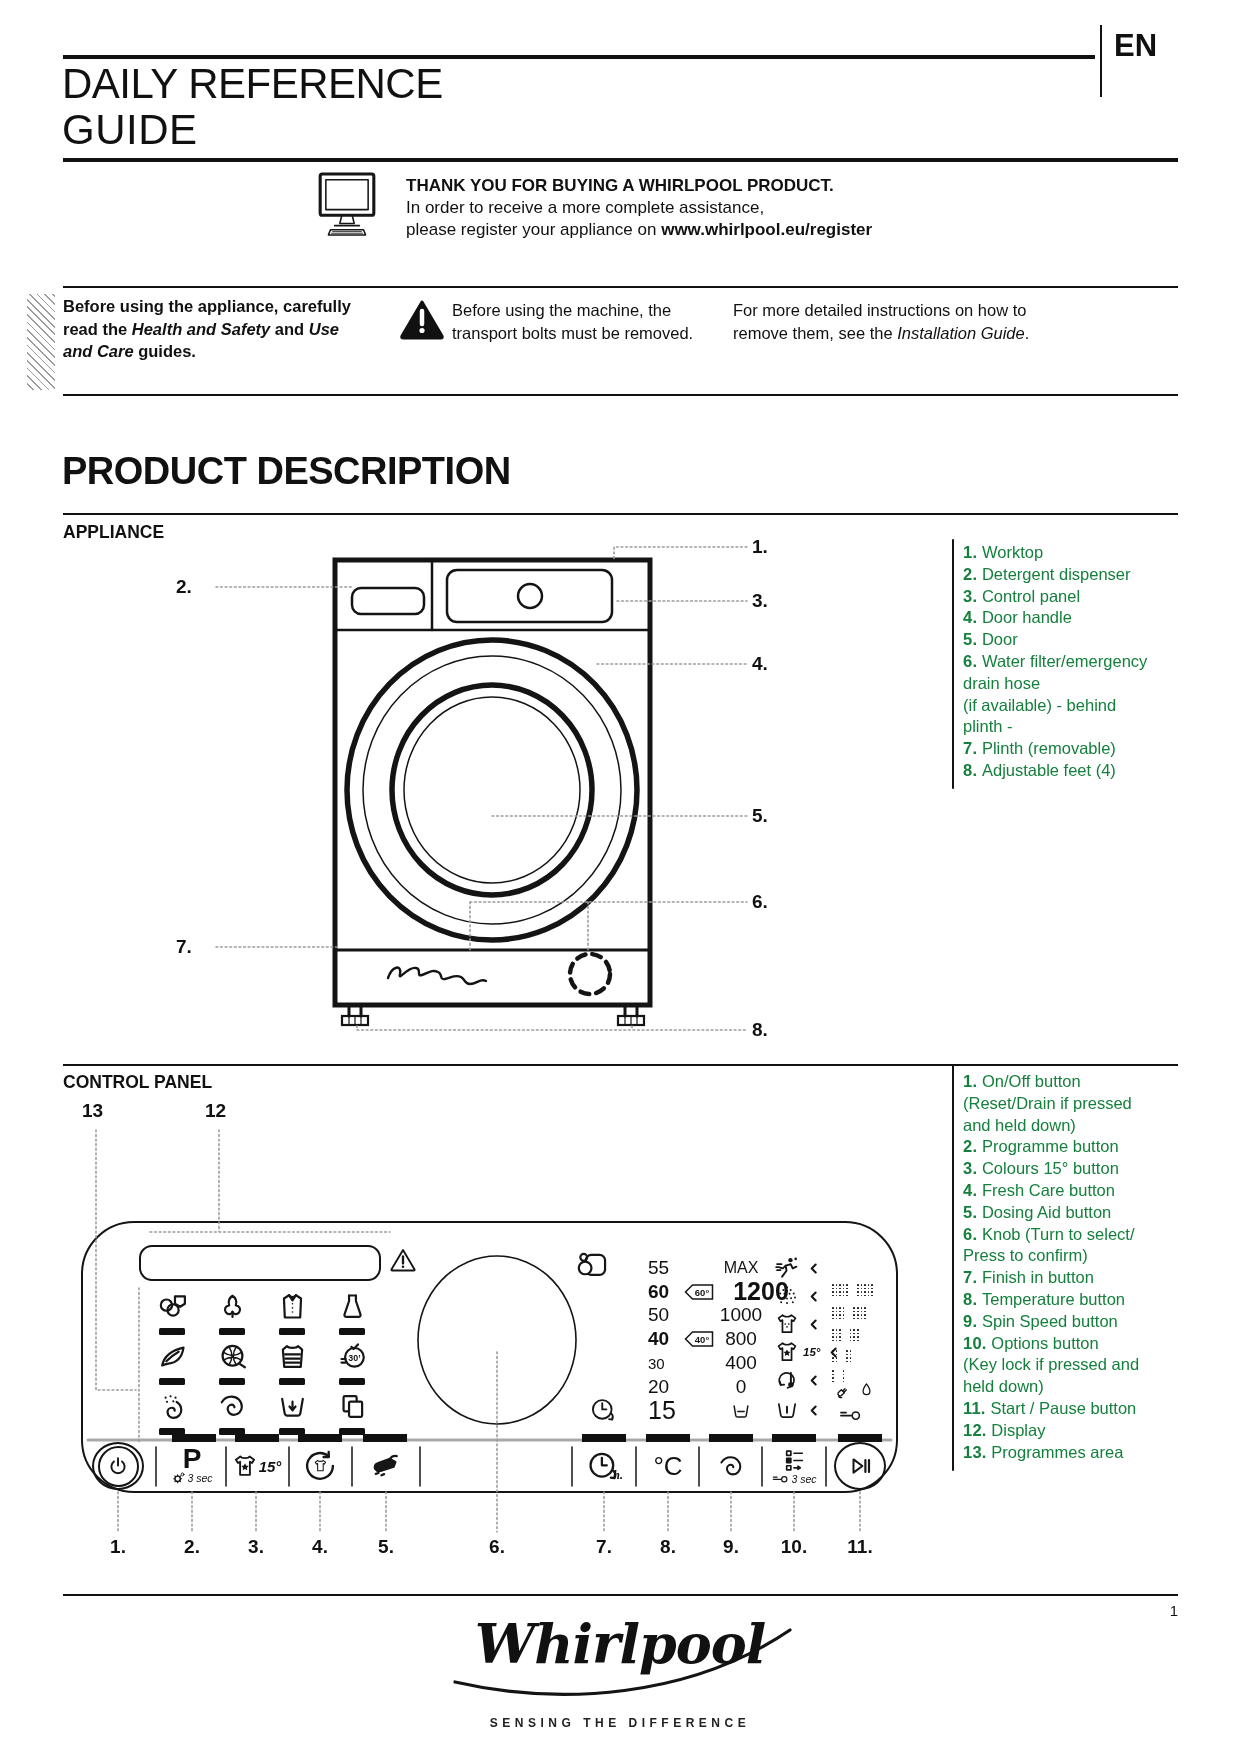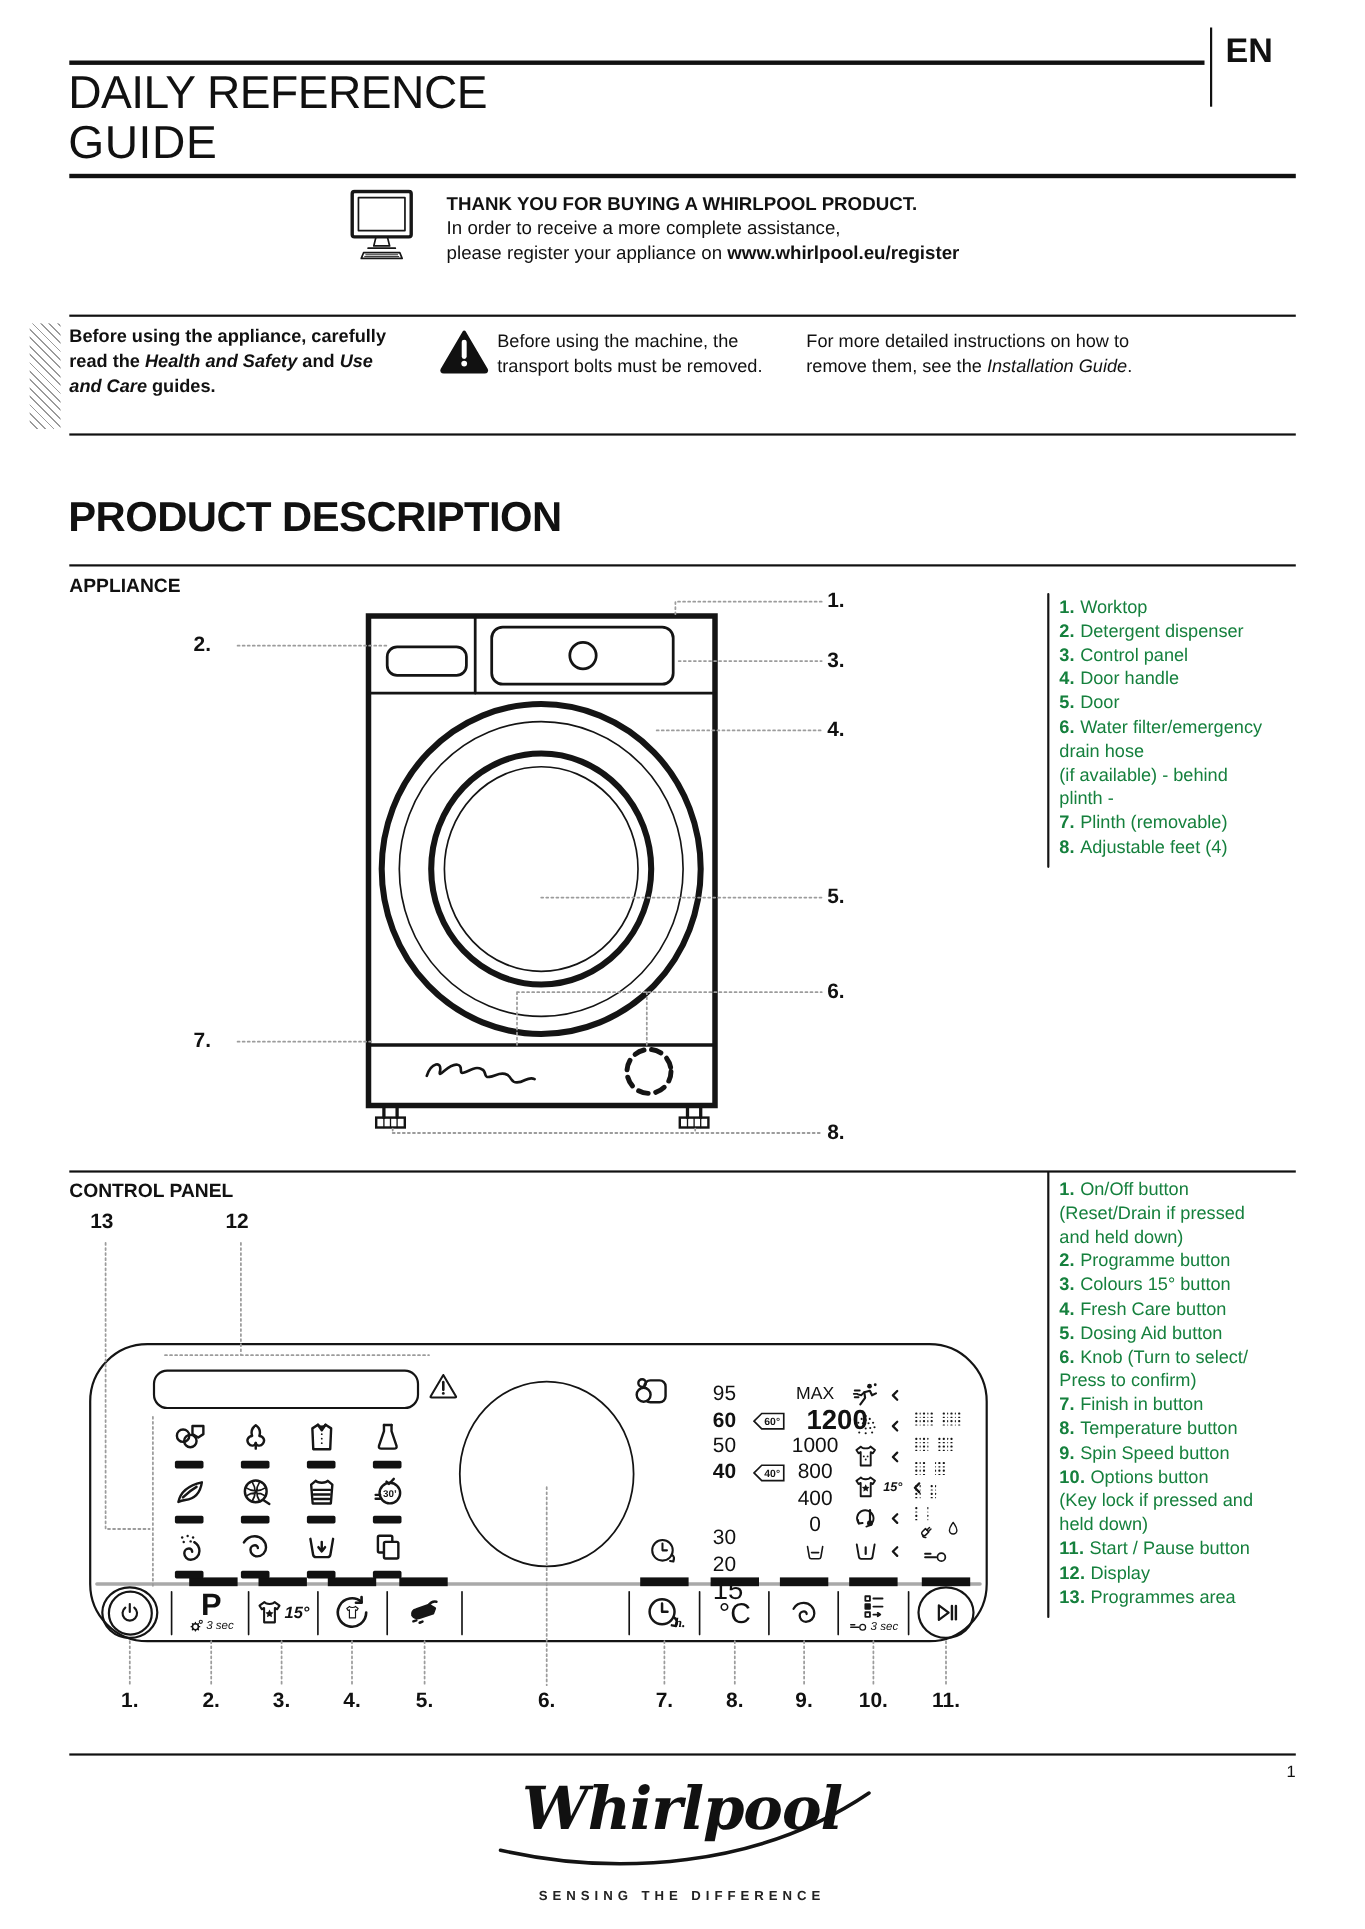--- a/index.html
+++ b/index.html
@@ -297,25 +297,25 @@
       </div>
       <div class="cell">
         <span class="ic" style="width: 33px; height: 33px;"><svg viewBox="0 0 24 24" fill="none" stroke="#161616" stroke-width="1.6" stroke-linecap="round" stroke-linejoin="round">
             <rect x="5.5" y="4.5" width="9.5" height="11" rx="1"></rect>
             <rect x="9.5" y="8.5" width="9.5" height="11" rx="1" fill="#fff"></rect>
           </svg></span>
         <div class="led"></div>
       </div>
     </div>
   <div class="abs" id="temps-col" style="left:648px;top:1256px;width:44px">
-      <div style="height: 23.8px; display: flex; align-items: center; font-size: 19px; font-weight: 400;">95</div>
+      <div style="height: 23.8px; display: flex; align-items: center; font-size: 19px; font-weight: 400;">55</div>
       <div style="height: 23.8px; display: flex; align-items: center; font-size: 19px; font-weight: 700;">60</div>
       <div style="height: 23.8px; display: flex; align-items: center; font-size: 19px; font-weight: 400;">50</div>
       <div style="height: 23.8px; display: flex; align-items: center; font-size: 19px; font-weight: 700; text-align: center;">40</div>
-      <div style="height: 23.8px; display: flex; align-items: center; font-size: 19px; font-weight: 400; margin-top: 36px;">30</div>
+      <div style="height: 23.8px; display: flex; align-items: center; font-size: 15px; font-weight: 400;">30</div>
       <div style="height: 23.8px; display: flex; align-items: center; font-size: 19px; font-weight: 400;">20</div>
       <div style="height: 23.8px; display: flex; align-items: center; font-size: 25px; font-weight: 400;">15</div>
     </div>
   <div class="abs" id="tags-col" style="left:0;top:0">
       <div class="abs" style="left: 684px; top: 1282.8px; width: 30px; height: 18px;"><svg class="tagsvg" viewBox="0 0 30 18" width="30" height="18">
           <path d="M1.5 9 L8.5 2 H28.5 V16 H8.5 Z" fill="none" stroke="#161616" stroke-width="1.5"></path>
           <text x="18" y="12.6" font-size="9.5" text-anchor="middle" fill="#161616" font-weight="bold">60°</text>
         </svg></div>
       <div class="abs" style="left: 684px; top: 1330.4px; width: 30px; height: 18px;"><svg class="tagsvg" viewBox="0 0 30 18" width="30" height="18">
           <path d="M1.5 9 L8.5 2 H28.5 V16 H8.5 Z" fill="none" stroke="#161616" stroke-width="1.5"></path>

